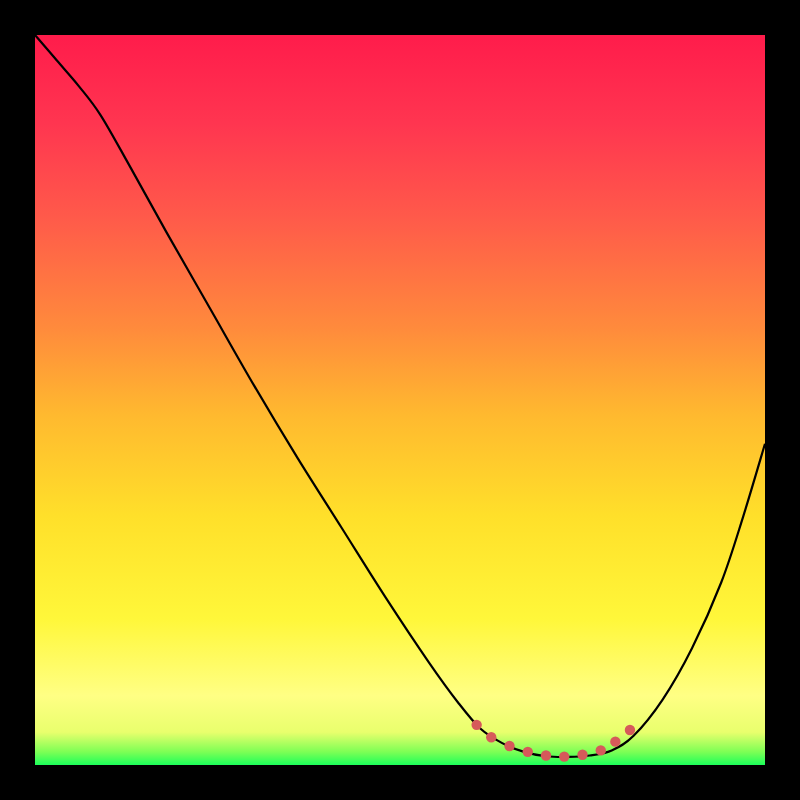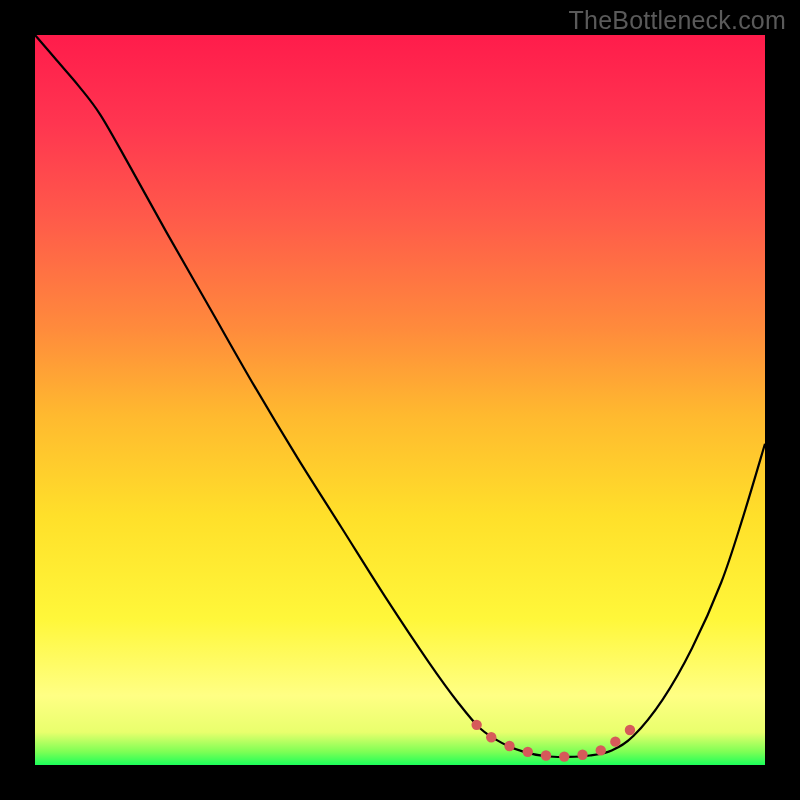--- a/index.html
+++ b/index.html
@@ -40,21 +40,20 @@
   .dots {
     position: absolute;
     inset: 0;
     overflow: visible;
   }
 </style>
 </head>
 <body>
 <div class="canvas">
 
-  <div class="watermark">TheBottleneck.com</div>
 
   <div class="plot-area">
 
     <svg class="gradient" viewBox="0 0 730 730" preserveAspectRatio="none">
       <defs>
         <linearGradient id="bg" x1="0" y1="0" x2="0" y2="1">
           <stop offset="0" stop-color="#ff1c4b"></stop>
           <stop offset="0.12" stop-color="#ff3550"></stop>
           <stop offset="0.25" stop-color="#ff5a4a"></stop>
           <stop offset="0.40" stop-color="#ff8a3c"></stop>

